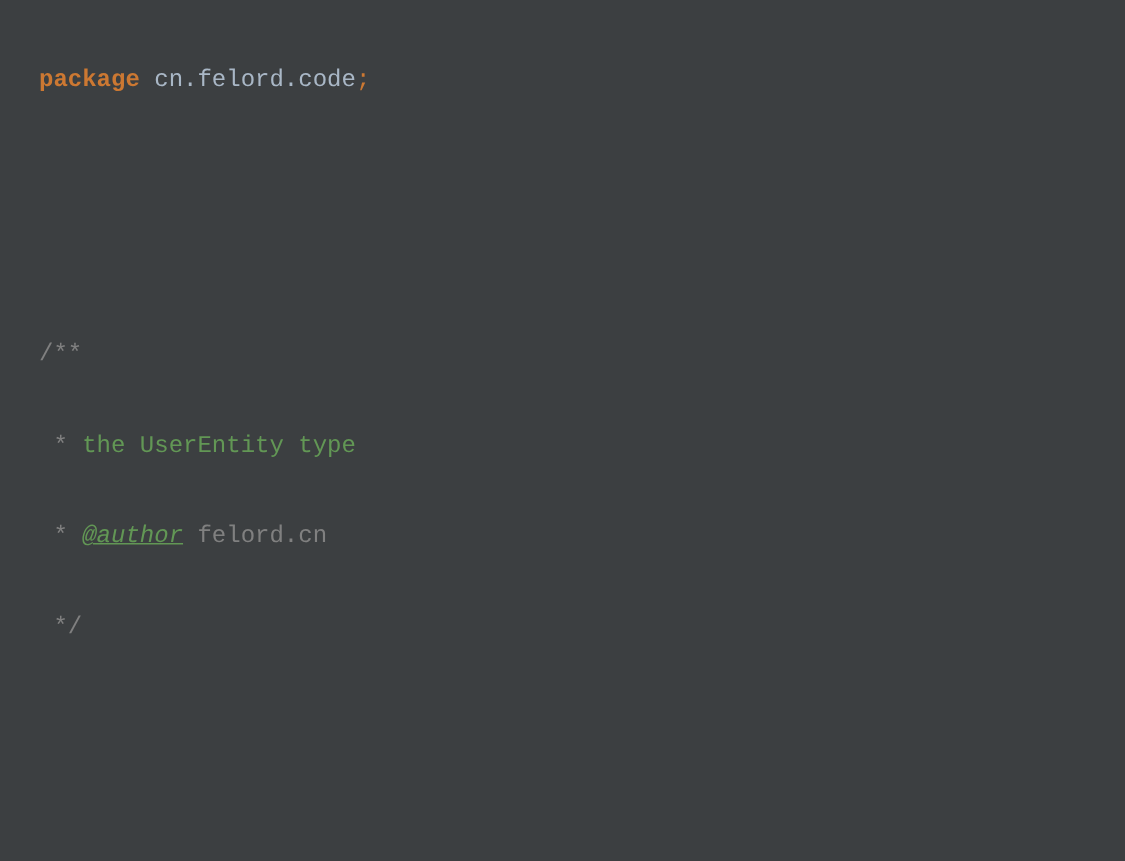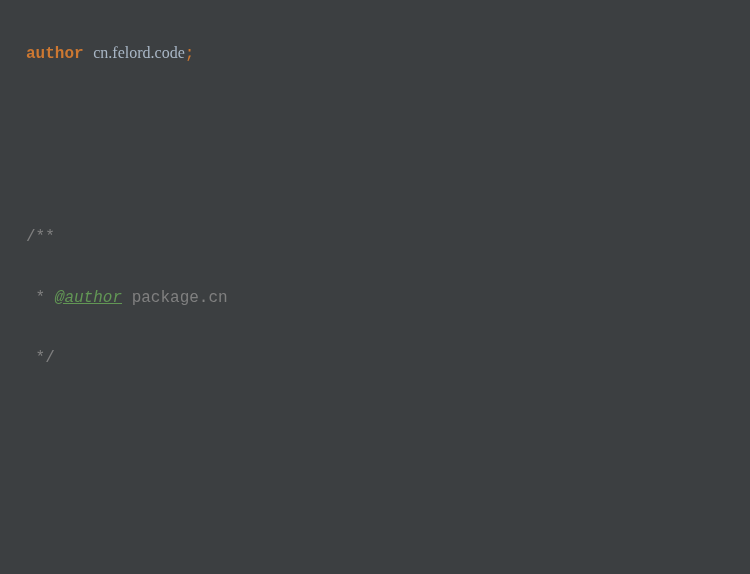--- a/index.html
+++ b/index.html
@@ -19,37 +19,38 @@
       padding: 8px 0 8px 4px;
     }
     .code-editor {
       position: relative;
       white-space: pre;
     }
     .line {
       padding-left: 22px;
     }
     .kw-orange { color: #cc7832; font-weight: bold; }
-    .pkg { color: #a9b7c6; font-family: Liberation Serif, serif; }
+    .pkg { color: #a9b7c6; }
     .comment { color: #808080; }
     .javadoc-text { color: #629755; }
     .javadoc-tag { color: #629755; font-style: italic; text-decoration: underline; }
     .author-val { color: #808080; }
     .semicolon { color: #cc7832; }
     .white { color: #cccccc; }
   </style>
 </head>
 <body>
 
 <div class="code-editor">
-<div class="line"><span class="kw-orange">author</span><span class="white"> </span><span class="pkg">cn.felord.code</span><span class="semicolon">;</span></div>
+<div class="line"><span class="kw-orange">package</span><span class="white"> </span><span class="pkg">cn.felord.code</span><span class="semicolon">;</span></div>
 <div class="line"> </div>
 <div class="line"> </div>
 <div class="line"><span class="comment">/**</span></div>
-<div class="line"><span class="comment"> * </span><span class="javadoc-tag">@author</span><span class="author-val"> package.cn</span></div>
+<div class="line"><span class="comment"> * </span><span class="javadoc-text">the UserEntity type</span></div>
+<div class="line"><span class="comment"> * </span><span class="javadoc-tag">@author</span><span class="author-val"> felord.cn</span></div>
 <div class="line"><span class="comment"> */</span></div>
 
 
 
 
 
 
 
 
 

